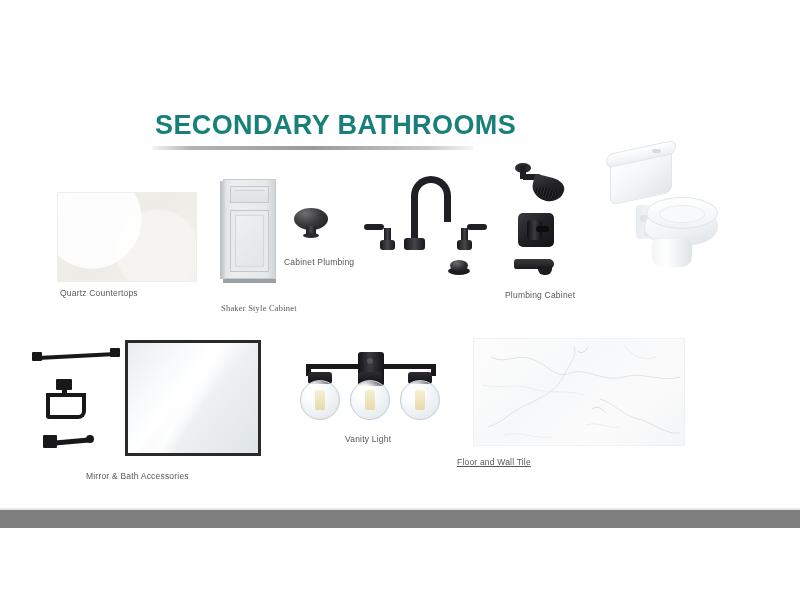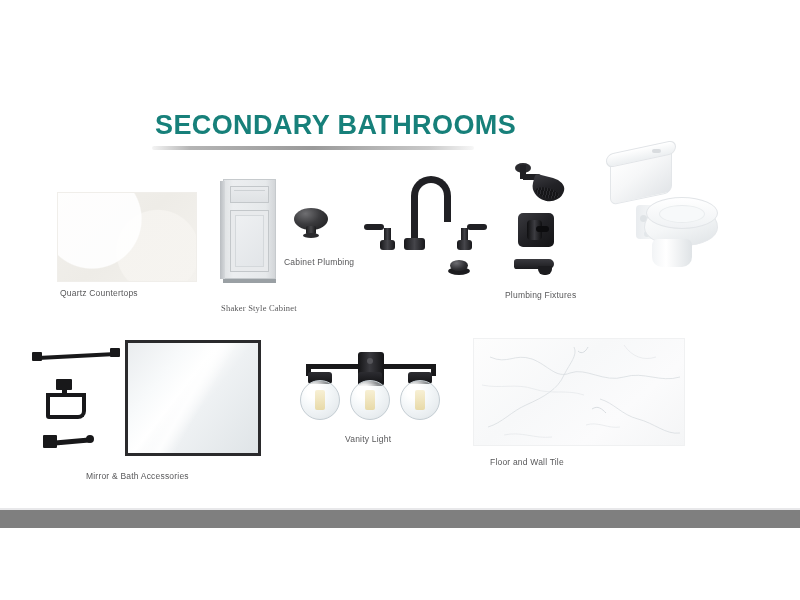--- a/index.html
+++ b/index.html
@@ -258,21 +258,21 @@
     </div>
     <div class="sh-valve">
       <div class="sh-valve-knob"></div>
         <div class="sh-valve-lever"></div>
     </div>
     <div class="sh-spout">
       <div class="sh-spout-b"></div>
         <div class="sh-spout-l"></div>
     </div>
   </div>
-  <div class="cap" style="left:505px;top:290px;">Plumbing Fixtures</div>
+  <div class="cap" style="left:505px;top:290px;">Plumbing Cabinet</div>
 
   <div class="toilet">
     <div class="tl-tank"></div>
     <div class="tl-lid"></div>
     <div class="tl-flush"></div>
     <div class="tl-neck"></div>
     <div class="tl-bolt"></div>
     <div class="tl-bolt2"></div>
     <div class="tl-bowl"></div>
     <div class="tl-base"></div>
@@ -343,19 +343,19 @@
         <path d="M150 6 C158 18, 170 22, 182 18"></path>
         <path d="M30 96 C48 92, 60 100, 78 98"></path>
         <path d="M112 86 C124 82, 134 90, 146 88"></path>
       </g>
       <g stroke="#c6ccd1" fill="none" stroke-width="0.9" opacity="0.7">
         <path d="M104 12 C108 16, 112 12, 114 8"></path>
         <path d="M118 70 C124 66, 128 70, 132 74"></path>
       </g>
     </svg>
   </div>
-  <div class="cap" style="left:490px;top:457px;">Floor and Wall Tile</div>
+  <div class="cap" style="left:457px;top:457px;text-decoration:underline;">Floor and Wall Tile</div>
 
 </div>
 
 <div class="footer-bar-top"></div>
 <div class="footer-bar"></div>
 <div class="below"></div>
 
 </body></html>

